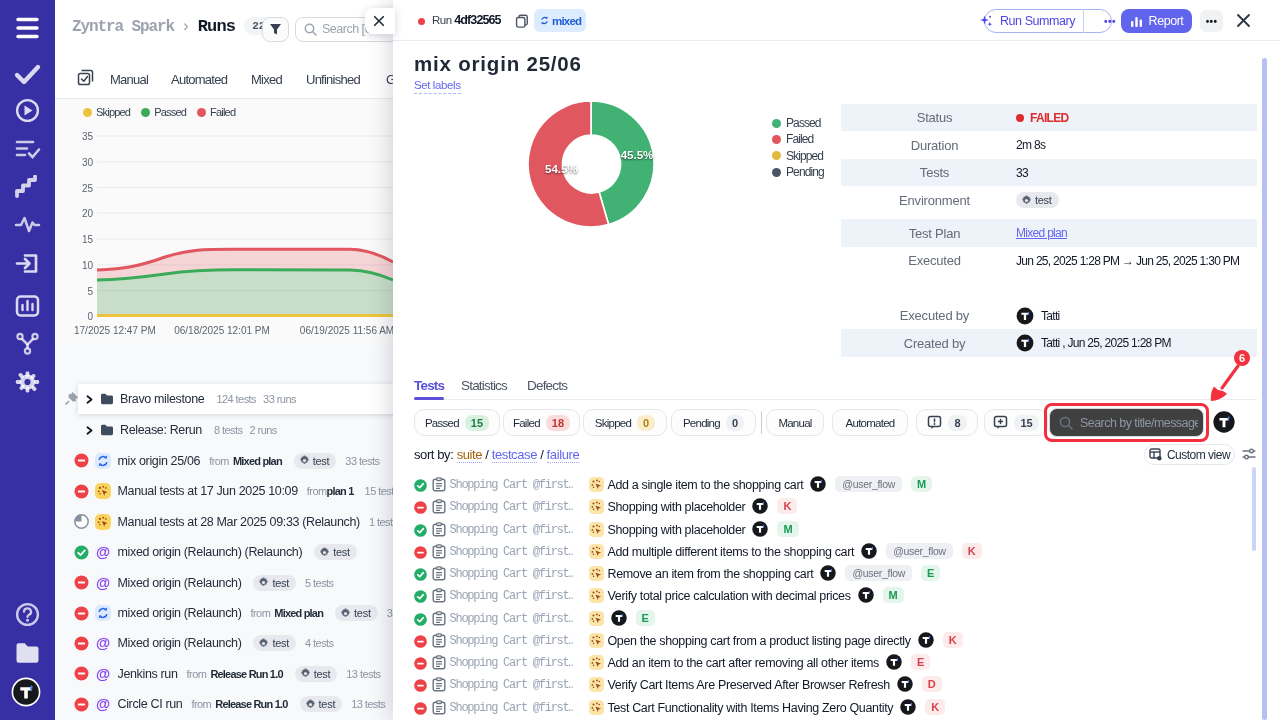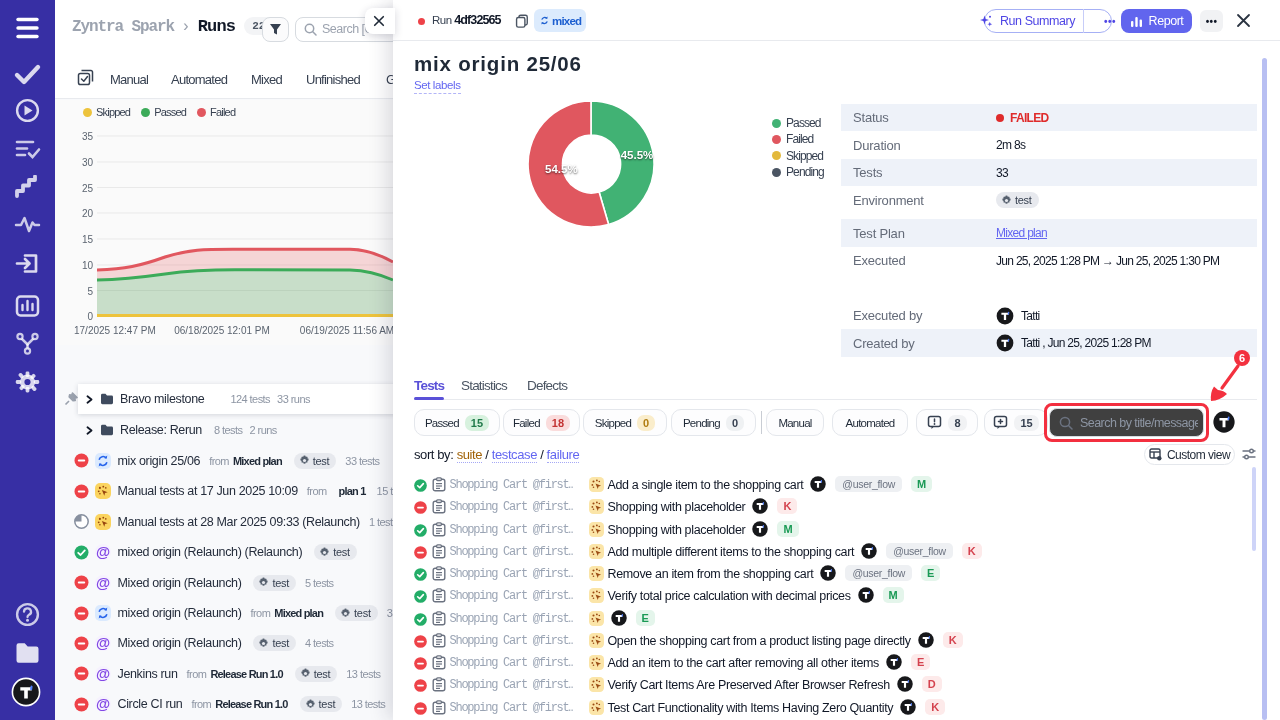--- a/index.html
+++ b/index.html
@@ -39,21 +39,21 @@
 .testpill { display:inline-flex; align-items:center; background:#e7e9ee; border-radius:10px; font-size:11px; letter-spacing:-0.3px; color:#374151; padding:2px 7px 2px 5px; gap:3px; white-space:nowrap; }
 
 
 #drawer { position:absolute; left:393px; top:0; width:887px; height:720px; background:#fff; box-shadow:-6px 0 18px rgba(30,30,60,.14); }
 #dhead { position:absolute; left:0; top:0; width:100%; height:41px; border-bottom:1px solid #e8eaee; background:#fff; }
 .btn { position:absolute; display:flex; align-items:center; justify-content:center; font-size:12.5px; letter-spacing:-0.45px; white-space:nowrap; }
 
 
 .strow { position:absolute; left:448px; width:416px; height:27.5px; display:flex; align-items:center; }
 .strow.lite { background:#eef2f9; }
-.stlabel { width:155px; padding-left:12px; color:#646b79; font-size:13px; letter-spacing:-0.2px; flex:0 0 auto; }
+.stlabel { width:175px; padding-left:12px; color:#646b79; font-size:13px; letter-spacing:-0.2px; flex:0 0 auto;text-align:center; }
 .stval { color:#111827; font-size:12px; letter-spacing:-0.7px; display:flex; align-items:center; white-space:nowrap; }
 .lnk { color:#6366f1; }
 
 
 .chip { position:absolute; top:409px; height:27px; background:#fdfdfe; border:1px solid #e4e7ec; border-radius:10px; display:flex; align-items:center; justify-content:center; font-size:11.5px; letter-spacing:-0.75px; color:#1f2937; gap:6px; white-space:nowrap; }
 .cbadge { border-radius:7px; font-size:11px; font-weight:600; letter-spacing:0; padding:2px 6px; }
 
 
 .trow { position:absolute; left:21px; height:22.25px; display:flex; align-items:flex-end; white-space:nowrap; }
 .tsic { flex:0 0 auto; }
@@ -137,21 +137,21 @@
           <path d="M8.5 1 L13 5.5 L10.8 6.2 L11.2 8.4 L9 8.8 L5.2 5 L5.6 2.8 L7.8 3.2 Z M5 9 L1.5 12.5" stroke="#9aa1ad" stroke-width="1.6" fill="#9aa1ad" stroke-linejoin="round"></path>
         </svg>
       <div class="runrow" style="top:39px;left:23px;width:322px;background:#fff;box-shadow:0 1px 5px rgba(40,50,70,.18);display:flex;align-items:center;padding-left:7px">
         <svg width="9" height="11" viewBox="0 0 11 12">
             <path d="M3 2 L8 6 L3 10" stroke="#111827" stroke-width="2.2" fill="none" stroke-linecap="round" stroke-linejoin="round"></path>
           </svg>
         <svg style="margin-left:6px" width="14" height="12" viewBox="0 0 16 14">
             <path d="M1 2.6 a1.6 1.6 0 0 1 1.6-1.6 h3.6 l1.8 2 h5.4 a1.6 1.6 0 0 1 1.6 1.6 v6.8 a1.6 1.6 0 0 1-1.6 1.6 H2.6 a1.6 1.6 0 0 1-1.6-1.6 z" fill="#3f4b5e"></path>
           </svg>
         <span class="rr-title" style="margin-left:6px">Bravo milestone</span>
-        <span class="rr-gray" style="margin-left:26px">124 tests</span>
+        <span class="rr-gray" style="margin-left:12px">124 tests</span>
         <span class="rr-gray" style="margin-left:7px">33 runs</span>
       </div>
       <div class="runrow" style="top:70px;left:23px;display:flex;align-items:center;padding-left:7px">
         <svg width="9" height="11" viewBox="0 0 11 12">
             <path d="M3 2 L8 6 L3 10" stroke="#111827" stroke-width="2.2" fill="none" stroke-linecap="round" stroke-linejoin="round"></path>
           </svg>
         <svg style="margin-left:6px" width="14" height="12" viewBox="0 0 16 14">
             <path d="M1 2.6 a1.6 1.6 0 0 1 1.6-1.6 h3.6 l1.8 2 h5.4 a1.6 1.6 0 0 1 1.6 1.6 v6.8 a1.6 1.6 0 0 1-1.6 1.6 H2.6 a1.6 1.6 0 0 1-1.6-1.6 z" fill="#3f4b5e"></path>
           </svg>
         <span class="rr-title" style="margin-left:6px">Release: Rerun</span>
@@ -190,21 +190,21 @@
               <path d="M6.9 6.9 L12.7 9.3 L10 10 L9.3 12.7 Z"></path>
               <circle cx="4.9" cy="4.9" r="1.05"></circle>
               <circle cx="8.3" cy="3.7" r=".9"></circle>
               <circle cx="3.7" cy="8.3" r=".9"></circle>
               <circle cx="10.8" cy="4.9" r=".8"></circle>
               <circle cx="4.9" cy="10.8" r=".8"></circle>
             </g>
           </svg>
         <span class="rr-title">Manual tests at 17 Jun 2025 10:09</span>
         <span class="rr-gray" style="margin-left:9px">from</span>
-          <span class="rr-bold" style="margin-left:12px">plan 1</span>
+          <span class="rr-bold" style="margin-left:0">plan 1</span>
         <span class="rr-gray" style="margin-left:11px">15 tests</span>
       </div>
       <div class="runrow rflex" style="top:161.5px">
         <svg class="ric" width="15" height="15" viewBox="0 0 15 15">
             <circle cx="7.5" cy="7.5" r="6.7" stroke="#87909f" stroke-width="1.5" fill="#fff"></circle>
             <path d="M7.5 7.5 L7.5 .8 A6.7 6.7 0 0 0 .8 7.5 Z" fill="#87909f"></path>
           </svg>
         <svg class="tic" width="16" height="16" viewBox="0 0 16 16">
             <rect width="16" height="16" rx="5" fill="#fbd45f"></rect>
             <g fill="#96450f">

